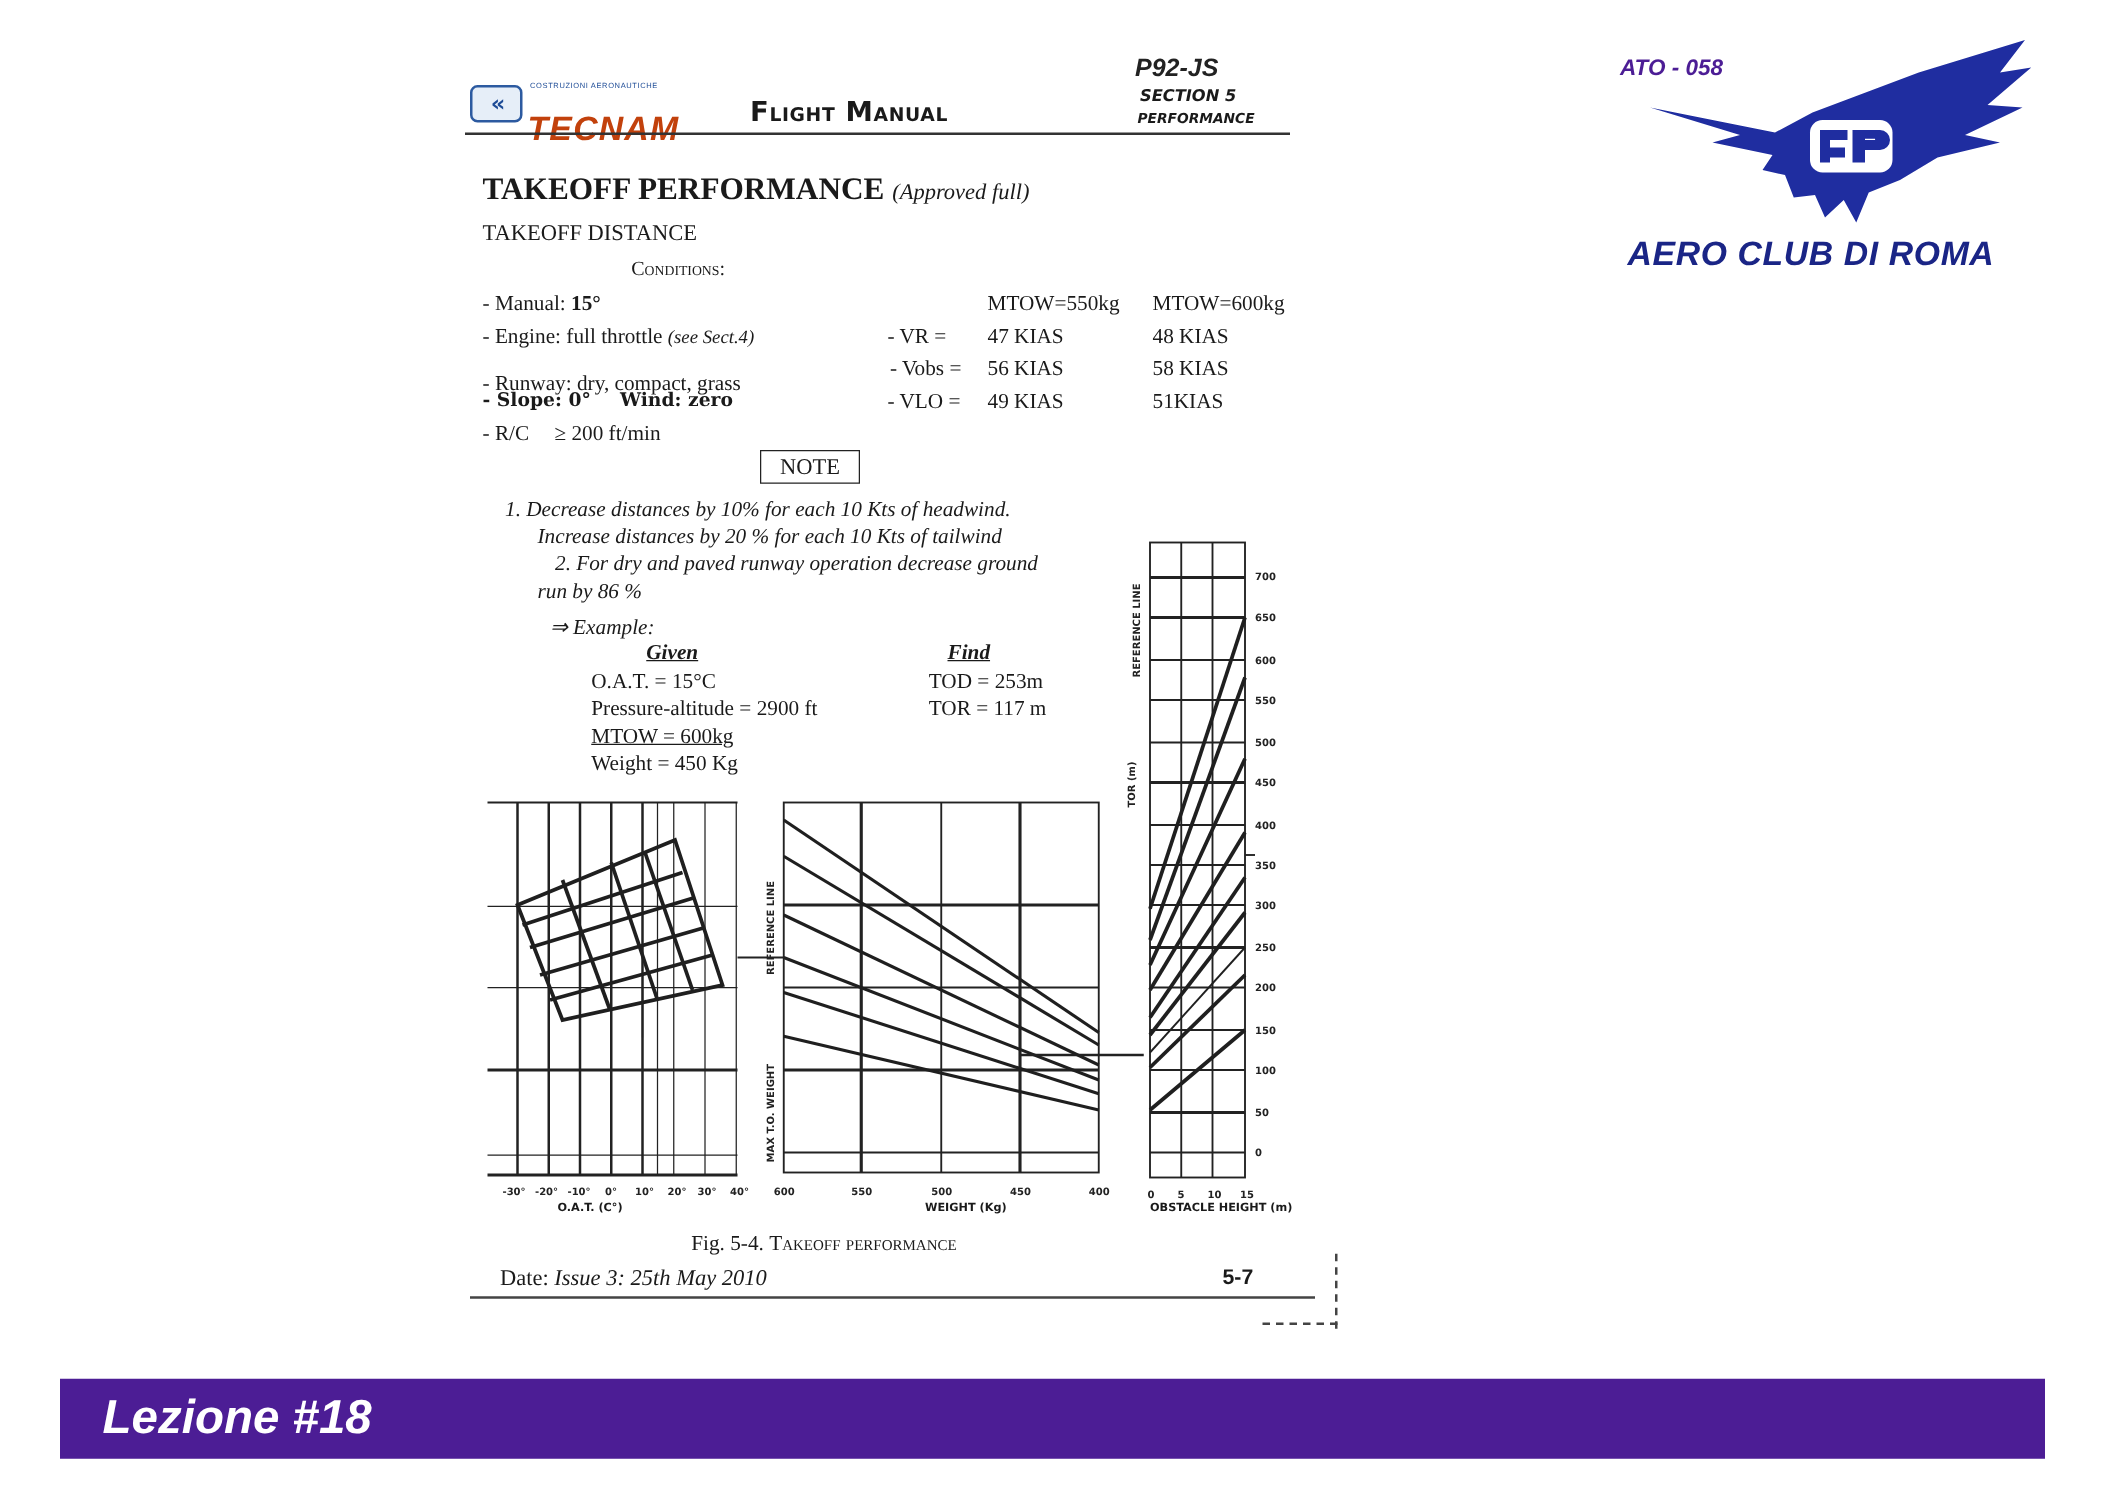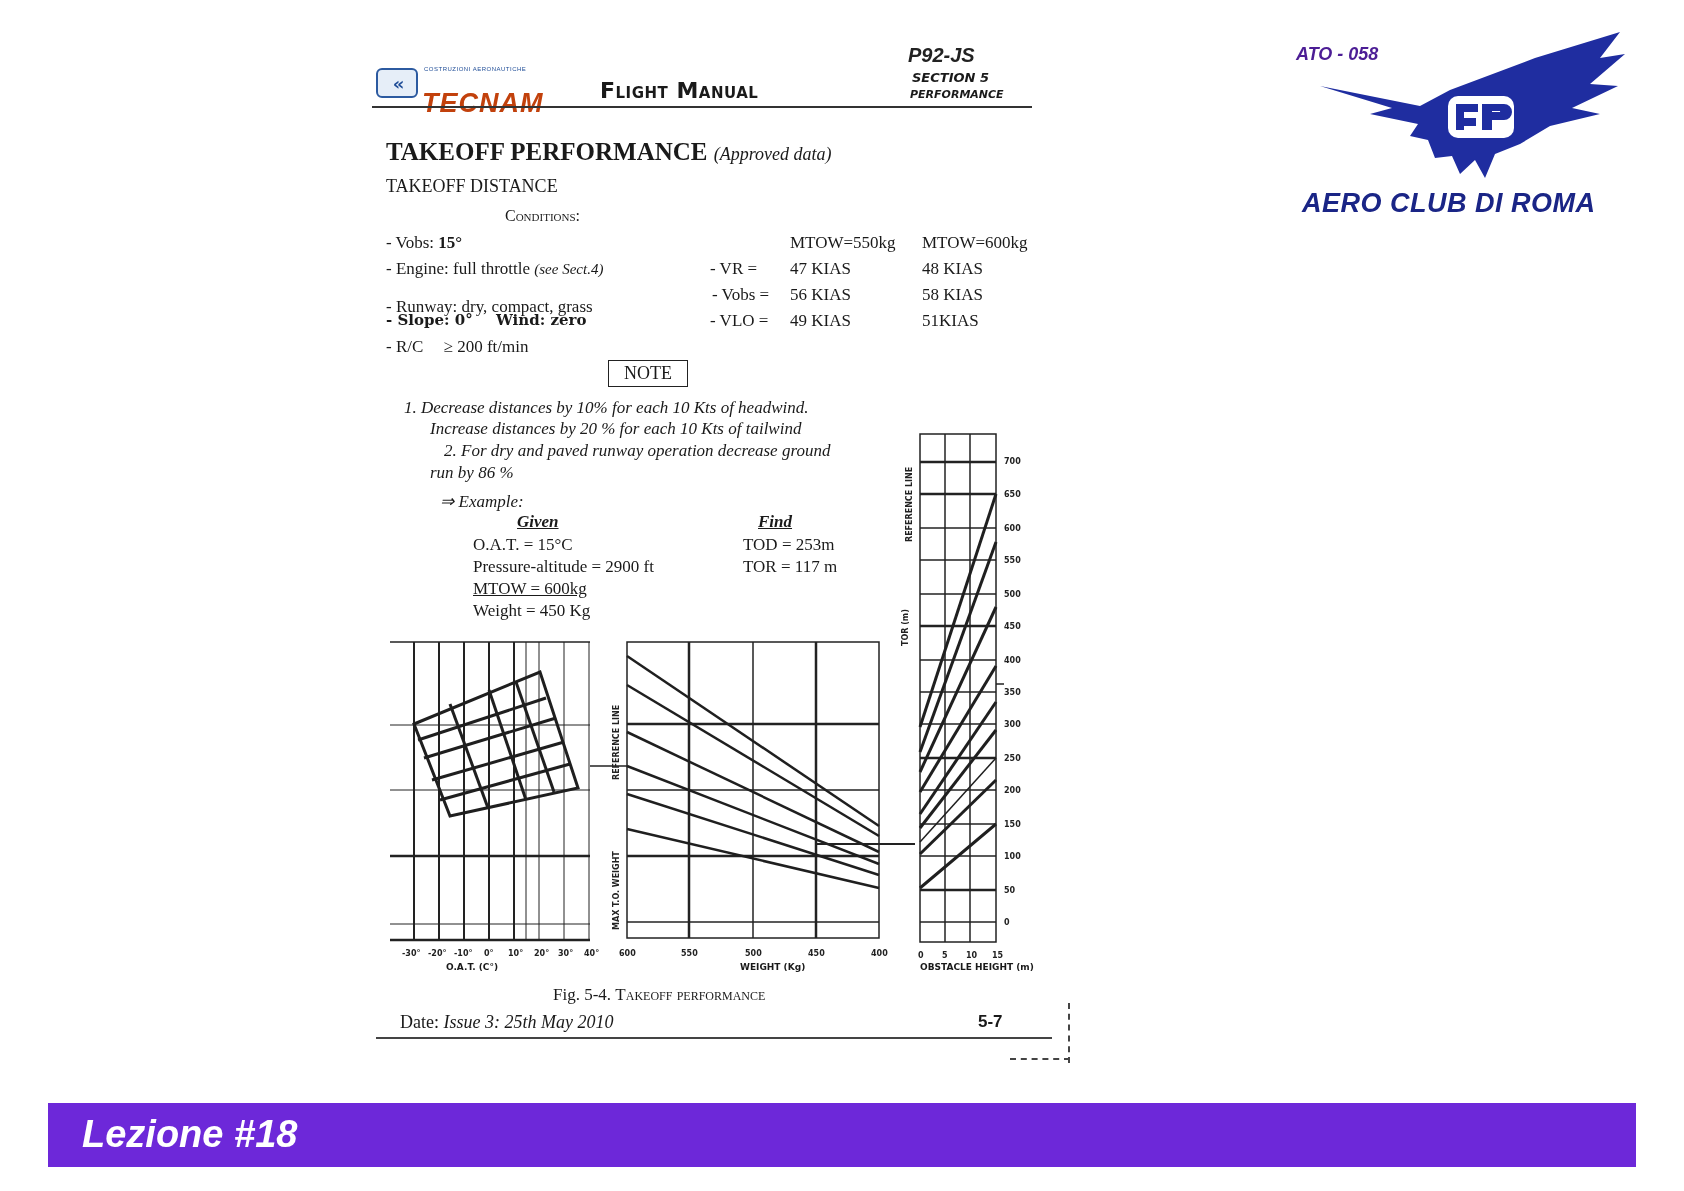--- a/index.html
+++ b/index.html
@@ -44,21 +44,21 @@
   .fig-cap { position: absolute; left: 553px; top: 985px; font-size: 17px; white-space: nowrap; }
   .fig-cap .sc { font-variant: small-caps; }
   .date { position: absolute; left: 400px; top: 1012px; font-size: 18px; white-space: nowrap; }
   .date .it2 { font-style: italic; }
   .pagenum { position: absolute; left: 978px; top: 1012px; font-family: "Liberation Sans", sans-serif; font-weight: bold; font-size: 17px; }
   .foot-line { position: absolute; left: 376px; top: 1037px; width: 676px; height: 2px; background: #444; }
   .crop-v { position: absolute; left: 1068px; top: 1003px; width: 0; height: 60px; border-left: 2px dashed #444; }
   .crop-h { position: absolute; left: 1010px; top: 1058px; width: 60px; height: 0; border-top: 2px dashed #444; }
 
   
-  .bar { position: absolute; left: 48px; top: 1103px; width: 1588px; height: 64px; background: #6d28d9; }
+  .bar { position: absolute; left: 48px; top: 1103px; width: 1588px; height: 64px; background: #4c1d95; }
   .bar-text { position: absolute; left: 34px; top: 10px; font-family: "Liberation Sans", sans-serif; font-weight: bold; font-style: italic; font-size: 38px; color: #ffffff; }
 </style>
 </head>
 <body>
 
 <div class="tecnam-logo">
   <div class="tecnam-badge">«</div>
   <div class="tecnam-small">COSTRUZIONI AERONAUTICHE</div>
   <div class="tecnam-name">TECNAM</div>
 </div>
@@ -72,27 +72,27 @@
   <path d="M20 58 L120 78 L150 62 L235 30 L320 4 L300 30 L325 26 L290 56 L318 58 L272 80 L300 86 L250 98 L220 116 L195 126 L185 150 L175 132 L160 146 L152 128 L135 130 L128 112 L110 108 L118 96 L70 86 L92 80 Z" fill="#1f2da0"></path>
   <rect x="148" y="68" width="66" height="42" rx="10" fill="#ffffff"></rect>
   <path d="M156 76 h22 v8 h-14 v6 h12 v8 h-12 v4 h-8 z" fill="#1f2da0"></path>
   <path d="M182 76 h22 a8 8 0 0 1 0 16 h-12 v10 h-10 z M192 84 v0 h8 a1 1 0 0 0 0 -1 h-8z" fill="#1f2da0"></path>
 </svg>
 <div class="ato">ATO - 058</div>
 <div class="aeroclub">AERO CLUB DI ROMA</div>
 
 <div class="title">
   <span>TAKEOFF PERFORMANCE</span>
-  <span class="sub">(Approved data)</span>
+  <span class="sub">(Approved full)</span>
 </div>
 <div class="td">TAKEOFF DISTANCE</div>
 <div class="cond">Conditions:</div>
 
 <div class="row" style="left:386px; top:233px;">
-  <span>- Vobs:</span>
+  <span>- Manual:</span>
   <b>15°</b>
 </div>
 <div class="row" style="left:386px; top:259px;">
   <span>- Engine:</span>
   <span>full throttle</span>
   <span class="it">(see Sect.4)</span>
 </div>
 <div class="row" style="left:386px; top:285px;margin-top:12px;">
   <span>- Runway:</span>
   <span>dry, compact, grass</span>

